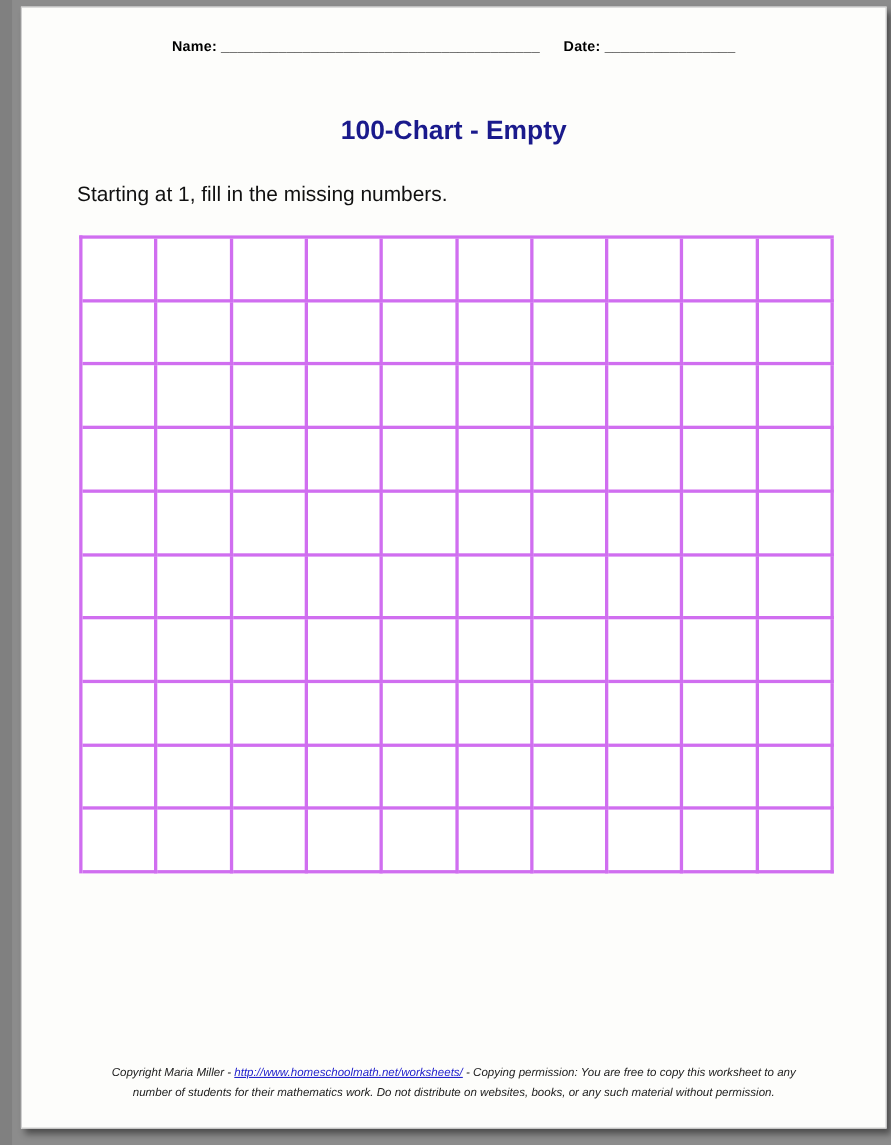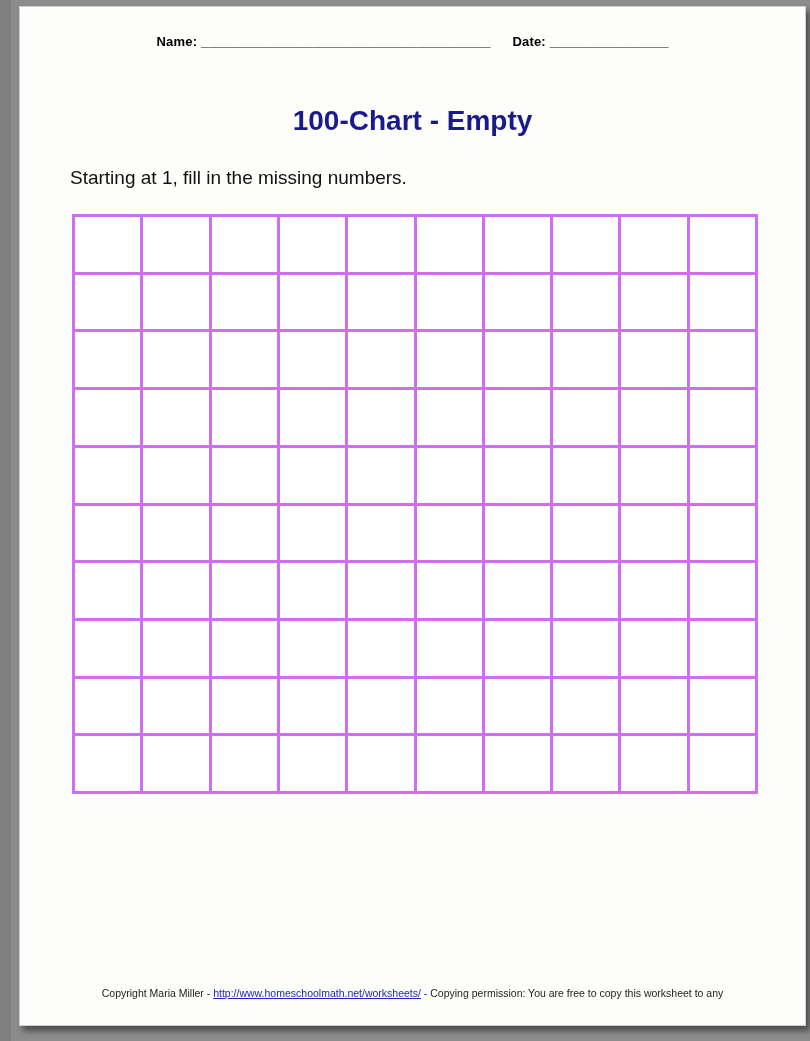--- a/index.html
+++ b/index.html
@@ -42,21 +42,21 @@
     color: #000;
     letter-spacing: 0.2px;
   }
   .nameline .gap { display: inline-block; width: 14px; }
   .title {
     position: absolute;
     top: 98px;
     left: 0;
     width: 100%;
     text-align: center;
-    font-size: 28px;
+    font-size: 24px;
     font-weight: bold;
     color: #1a1a8c;
   }
   .instruction {
     position: absolute;
     top: 160px;
     left: 50px;
     font-size: 19px;
     color: #111;
     text-align: right;
@@ -80,20 +80,21 @@
     border-bottom: 3px solid #d06ef0;
     box-sizing: border-box;
   }
   .footer {
     position: absolute;
     left: 0;
     bottom: 22px;
     width: 100%;
     text-align: center;
     font-size: 10.5px;
+    font-style: italic;
     color: #222;
     line-height: 1.7;
   }
   .footer a, .footer .url {
     color: #2222cc;
     text-decoration: underline;
   }
 </style>
 </head>
 <body>
@@ -219,16 +220,17 @@
       <div class="cell"></div>
       <div class="cell"></div>
       <div class="cell"></div>
       <div class="cell"></div>
       <div class="cell"></div>
     </div>
 
     <div class="footer">
       <span>Copyright Maria Miller - </span><span class="url">http://www.homeschoolmath.net/worksheets/</span><span> - Copying permission: You are free to copy this worksheet to any</span>
       <br>
+      <span>number of students for their mathematics work. Do not distribute on websites, books, or any such material without permission.</span>
     </div>
 
   </div>
 </div>
 
 </body></html>

